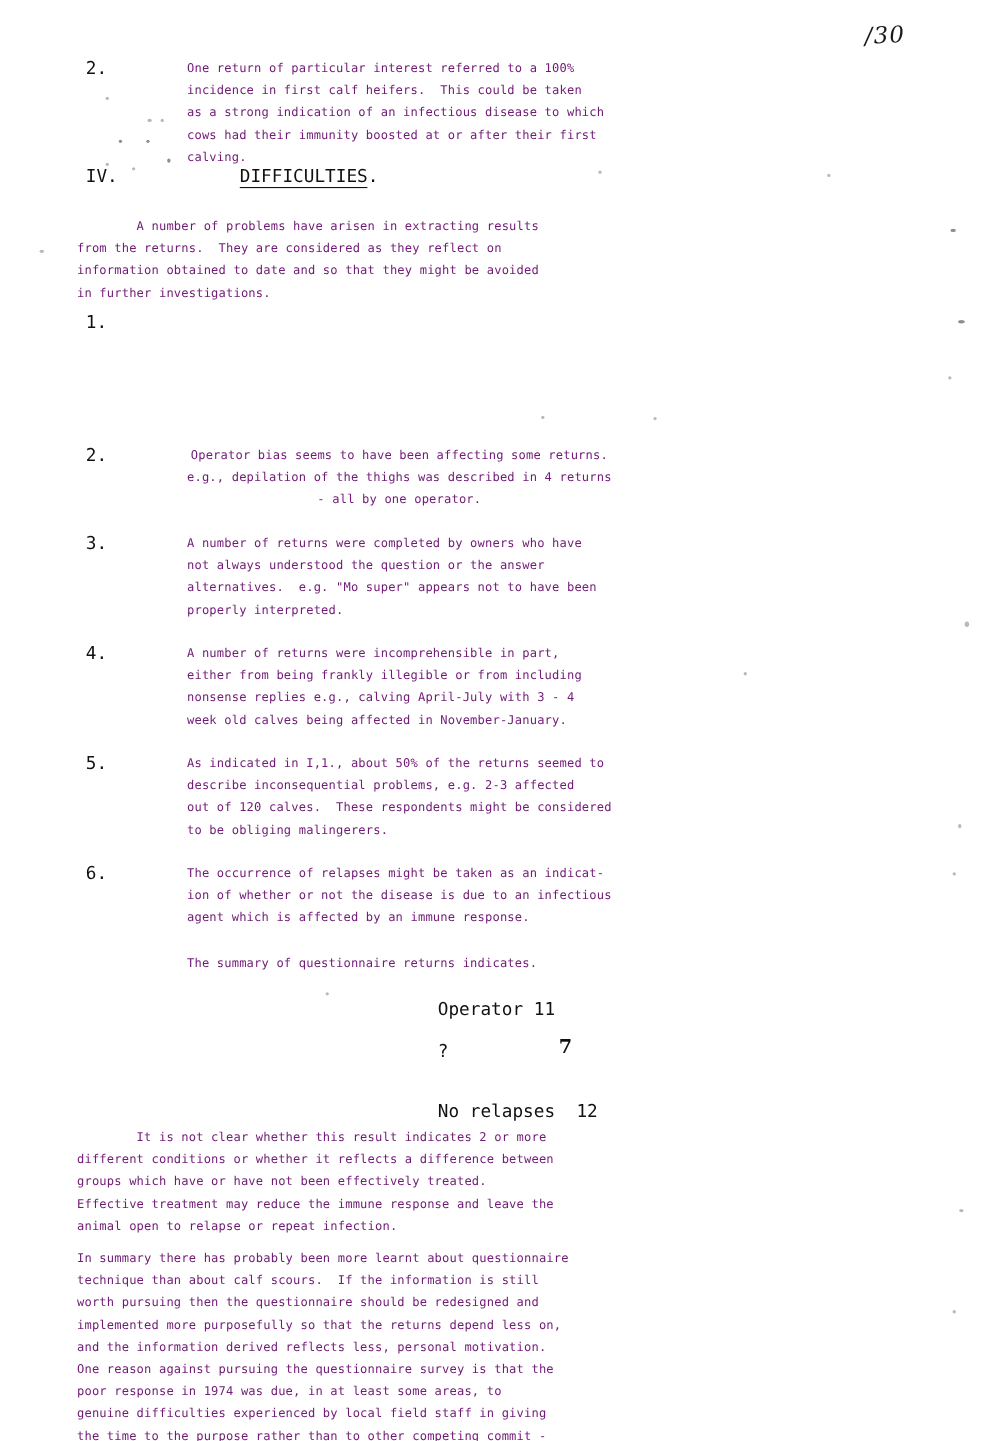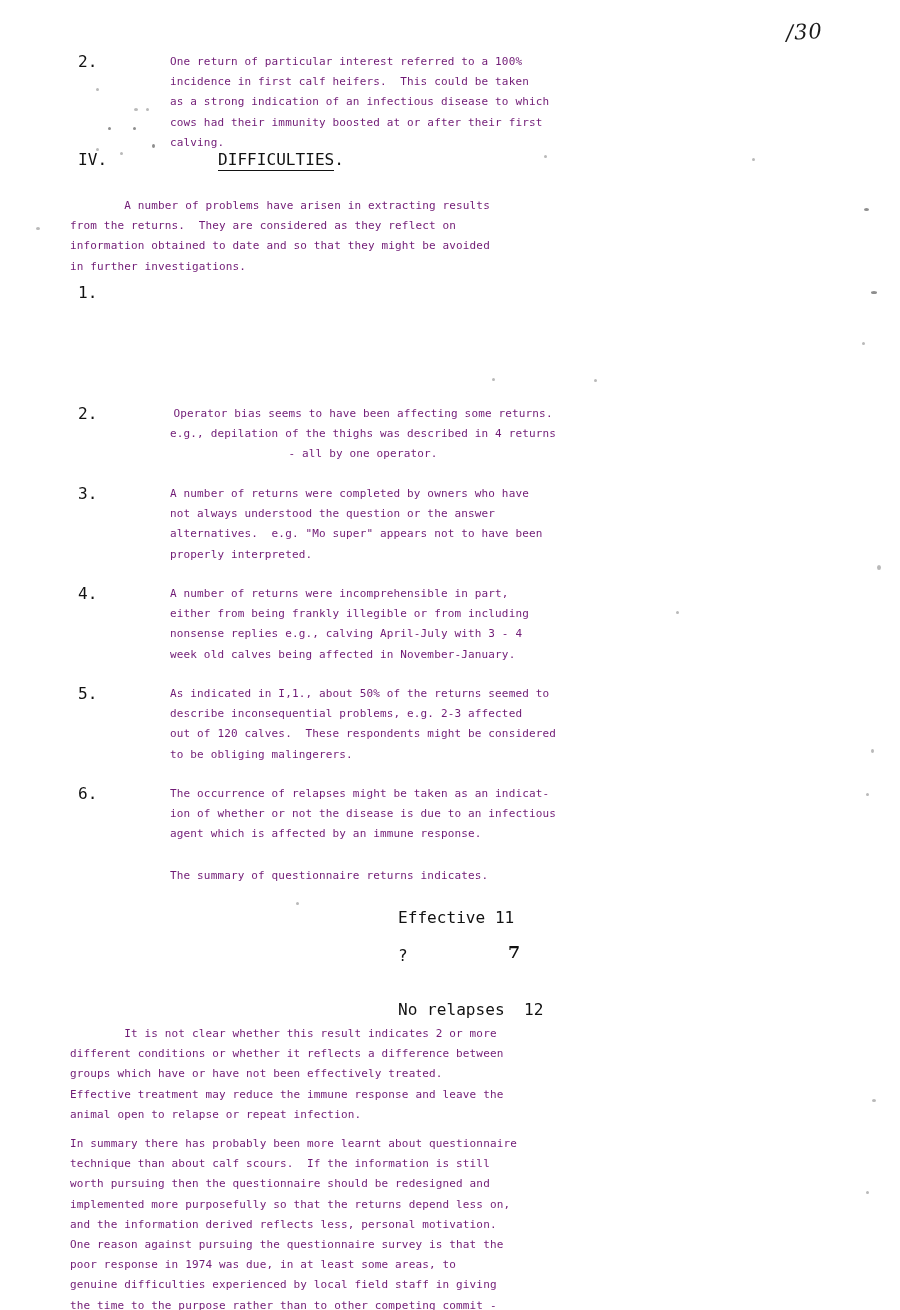--- a/index.html
+++ b/index.html
@@ -147,21 +147,21 @@
 out of 120 calves.  These respondents might be considered
 to be obliging malingerers.</span></div>
 
   <div class="marker" style="top:784px;">6.</div>
   <div class="block body-col" style="top:866px;">The summary of questionnaire returns indicates.</div>
 
   <div class="block body-col" style="top:784px;"><span>The occurrence of relapses might be taken as an indicat-
 ion of whether or not the disease is due to an infectious
 agent which is affected by an immune response.</span></div>
 
-  <div class="stat-line" style="top:908px;"><span>Effective</span><span> </span><span>11</span></div>
+  <div class="stat-line" style="top:908px;"><span>Operator</span><span> </span><span>11</span></div>
 
   <div class="stat-line" style="top:946px;">?</div>
   <div class="stat-bold" style="top:942px;">7</div>
 
   <div class="stat-line" style="top:984px;margin-top:16px;"><span>No relapses</span><span>  </span><span>12</span></div>
 
   <div class="block full-col" style="top:1024px;"><span>        It is not clear whether this result indicates 2 or more
 different conditions or whether it reflects a difference between
 groups which have or have not been effectively treated.
 Effective treatment may reduce the immune response and leave the

